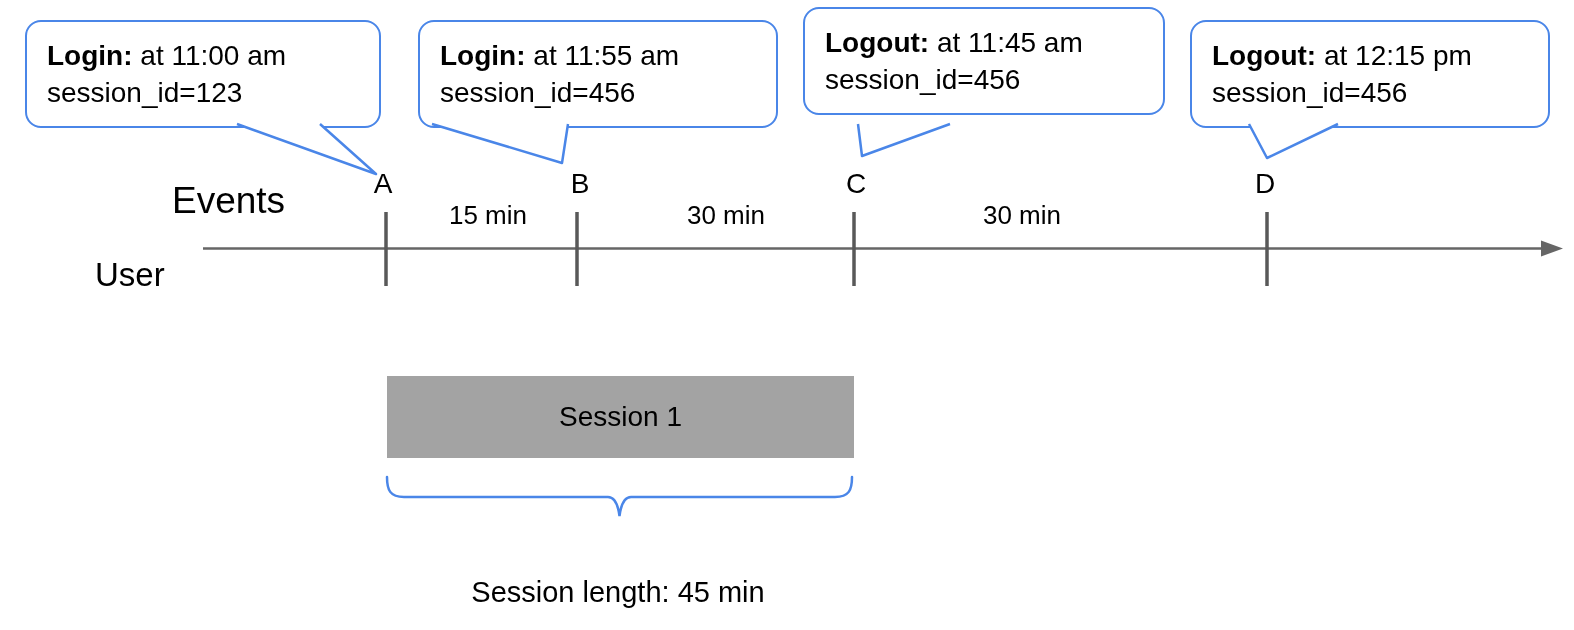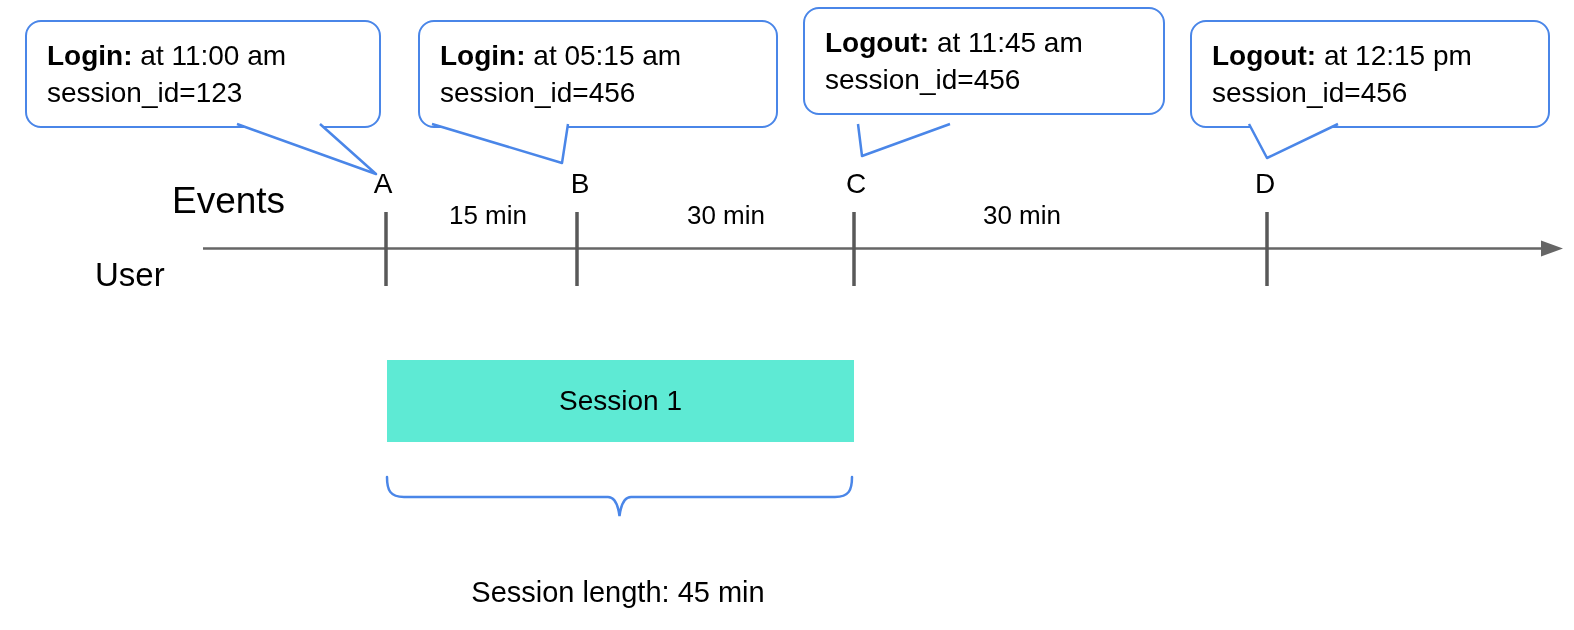--- a/index.html
+++ b/index.html
@@ -24,43 +24,43 @@
     white-space: nowrap;
   }
   .callout .b { font-weight: bold; }
   .label { position: absolute; white-space: nowrap; }
   .events-label { font-size: 37px; margin-top: 12px; }
   .marker-letter { font-size: 28px; transform: translateX(-50%); }
   .interval-label { font-size: 26px; transform: translateX(-50%); margin-left: 6px; }
   .user-label { font-size: 33px; }
   .session-box {
     position: absolute;
-    left: 387px; top: 360px; width: 467px; height: 82px;
-    background: #5eead4;
+    left: 387px; top: 376px; width: 467px; height: 82px;
+    background: #a3a3a3;
     display: flex; align-items: center; justify-content: center;
     font-size: 28px;
   }
   .session-length { font-size: 29px; transform: translateX(-50%); }
   .overlay-svg {
     position: absolute; left: 0; top: 0;
     pointer-events: none;
   }
 </style>
 </head>
 <body>
 
 <div class="canvas">
 
   <div class="callout" style="left:25px; top:20px; width:356px; height:108px;">
     <div><span class="b">Login:</span><span> at 11:00 am</span></div>
     <div><span>session_id=123</span></div>
   </div>
 
   <div class="callout" style="left:418px; top:20px; width:360px; height:108px;">
-    <div><span class="b">Login:</span><span> at 05:15 am</span></div>
+    <div><span class="b">Login:</span><span> at 11:55 am</span></div>
     <div><span>session_id=456</span></div>
   </div>
 
   <div class="callout" style="left:803px; top:7px; width:362px; height:108px;">
     <div><span class="b">Logout:</span><span> at 11:45 am</span></div>
     <div><span>session_id=456</span></div>
   </div>
 
   <div class="callout" style="left:1190px; top:20px; width:360px; height:108px;">
     <div><span class="b">Logout:</span><span> at 12:15 pm</span></div>

